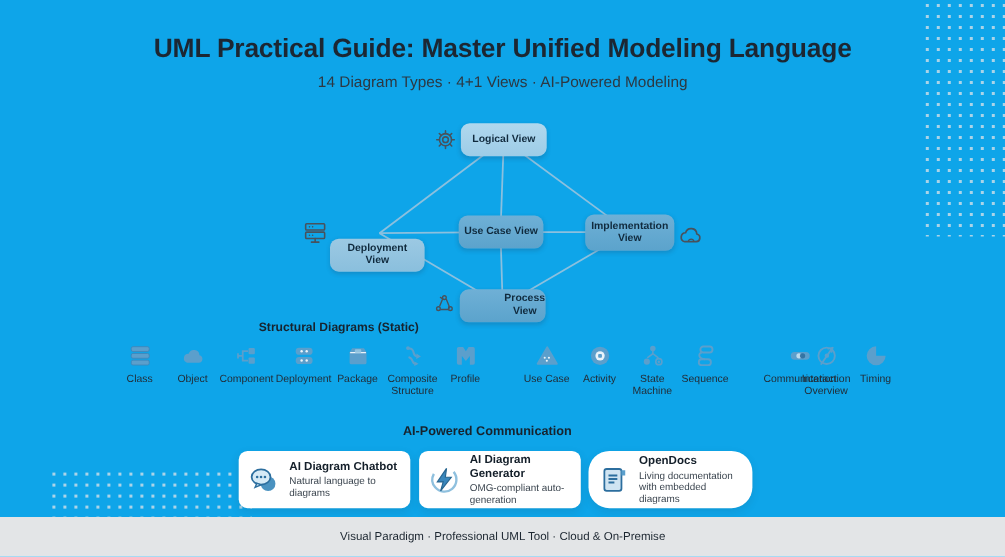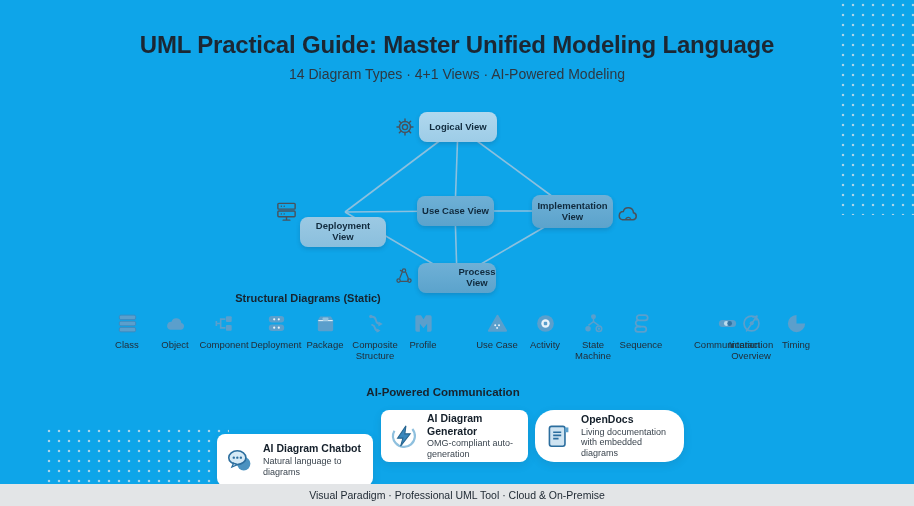--- a/index.html
+++ b/index.html
@@ -57,21 +57,21 @@
     position:absolute;top:410px;height:52px;z-index:2;background:#ffffff;border-radius:8px;
     box-shadow:0 3px 8px rgba(40,60,80,.13);display:flex;align-items:center;
     padding:0 8px;box-sizing:border-box;
   }
   .card .cicon{flex:0 0 32px;width:32px;line-height:0;margin-right:6px;}
   .card .cicon svg{width:30px;height:30px;display:block;}
   .card .ct{font-size:10.5px;font-weight:bold;color:#141f2a;line-height:1.2;}
   .card .cd{font-size:9px;color:#3b454f;line-height:1.2;margin-top:1px;}
 
   .footer{
-    position:absolute;left:0;right:0;bottom:0;height:22px;z-index:2;background:#e3e5e7;
+    position:absolute;left:0;right:0;bottom:0;height:36px;z-index:2;background:#e3e5e7;
     display:flex;align-items:center;justify-content:center;
     font-size:10.5px;color:#1d2731;
   }
 </style>
 </head>
 <body>
 
 <div class="stage">
 
   <div class="dots dots-tr"></div>
@@ -275,21 +275,21 @@
           <svg viewBox="0 0 24 24">
             <path d="M12 12V3a9 9 0 1 0 9 9z" fill="#5b9fcc"></path>
           </svg>
         </span>
     <span class="dlabel">Timing</span>
   </div>
     </div>
 
   <div class="ai-h">AI-Powered Communication</div>
   <div id="ai-cards">
-      <div class="card" style="left: 217px; width: 156px; margin-top: 24px;">
+      <div class="card" style="left: 217px; width: 156px;">
     <span class="cicon">
           <svg viewBox="0 0 28 28">
             <circle cx="17.5" cy="17.5" r="6.2" fill="#4a92c0"></circle>
             <path d="M16 21l3.5 2.2-1-3.2z" fill="#4a92c0"></path>
             <ellipse cx="11.5" cy="11.8" rx="8" ry="6.4" fill="#d6eaf6" stroke="#2c6e9e" stroke-width="1.5"></ellipse>
             <path d="M8 17l-1.6 3.6 5-2.1z" fill="#d6eaf6" stroke="#2c6e9e" stroke-width="1.2"></path>
             <circle cx="8.2" cy="11.8" r="1.1" fill="#2c6e9e"></circle>
             <circle cx="11.5" cy="11.8" r="1.1" fill="#2c6e9e"></circle>
             <circle cx="14.8" cy="11.8" r="1.1" fill="#2c6e9e"></circle>
           </svg>

